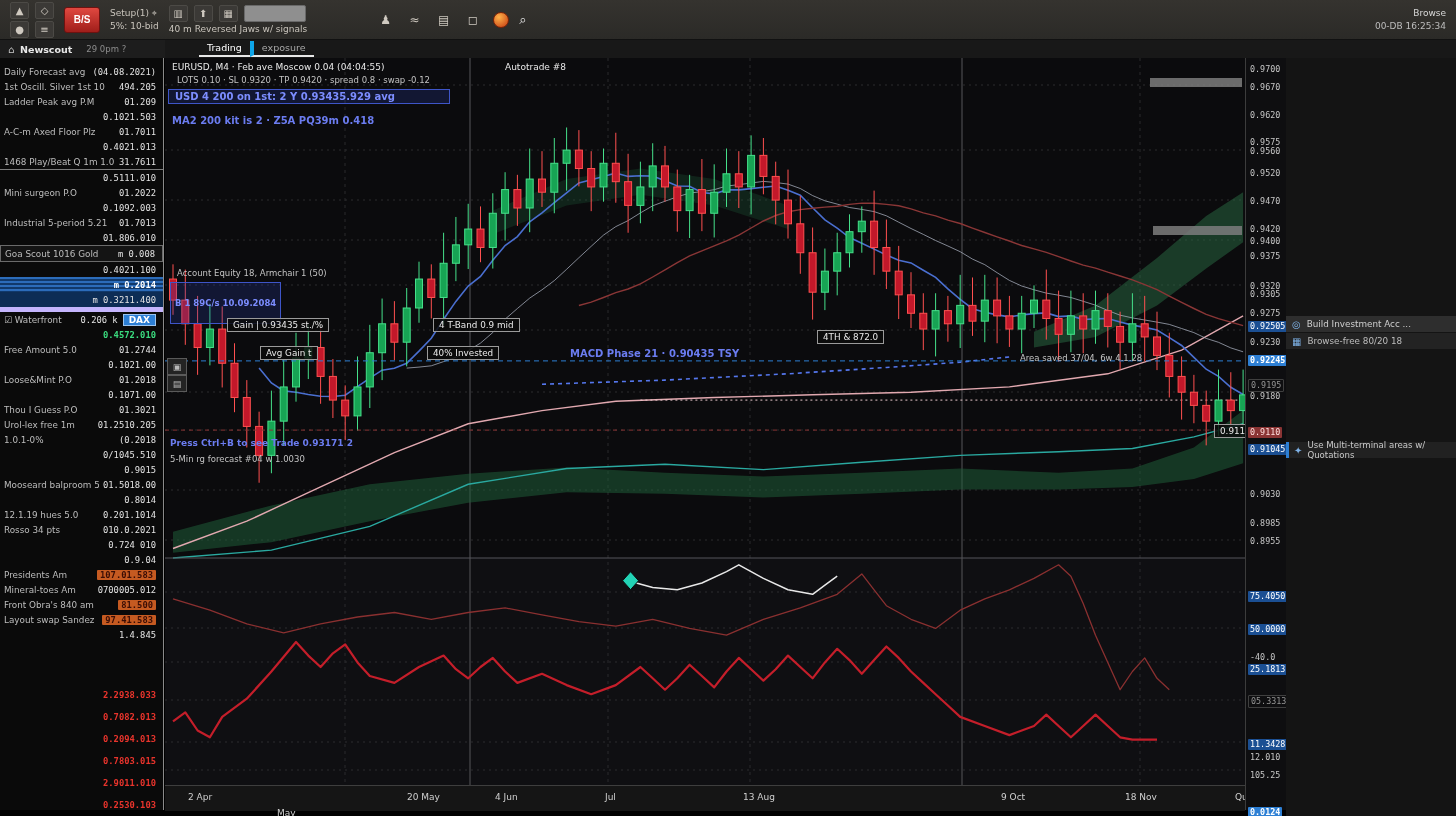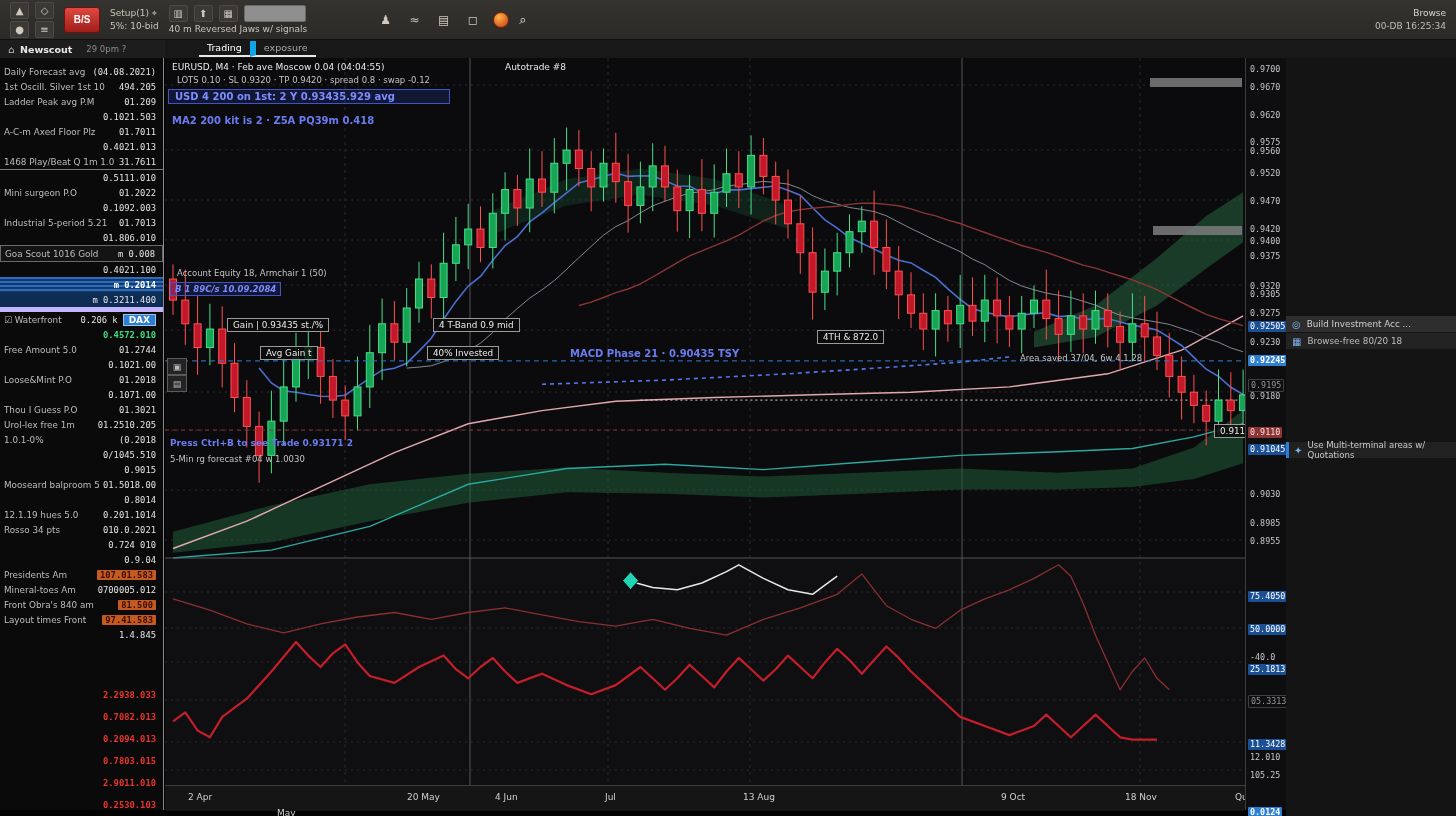--- a/index.html
+++ b/index.html
@@ -25,21 +25,21 @@
 
   
   .tb2{position:absolute;top:40px;left:0;right:0;height:18px;background:#181818;border-bottom:1px solid #030303;display:flex;align-items:center;font-size:9.5px;color:#c9c9c9;}
   .tb2-left{width:165px;box-sizing:border-box;display:flex;align-items:center;gap:6px;padding-left:8px;background:#1d1d1d;height:100%;}
   .tb2-left .pt{font-weight:bold;color:#e9e9e9;}
   .tb2-left .pm{color:#8d8d8d;font-size:8.5px;margin-left:8px;}
   .tb2-main{flex:1;display:flex;align-items:center;gap:24px;height:100%;padding-left:4px;white-space:nowrap;}
   .tb2-box{width:72px;height:12px;background:#4c4c4c;border:1px solid #606060;}
   .tb2-tabs{width:170px;box-sizing:border-box;display:flex;gap:0;align-items:center;height:100%;padding-left:34px;}
   .tab{padding:1px 8px 2px 8px;color:#fff;font-size:9.5px;border-bottom:2px solid #e8e8e8;cursor:pointer;}
-  .tab.sec{color:#a9a9a9;border-left:6px solid #0ea5e9;}
+  .tab.sec{color:#a9a9a9;border-left:4px solid #0ea5e9;}
 
   
   .sidebar{position:absolute;left:0;top:58px;width:164px;height:752px;background:#0a0a0a;border-right:1px solid #8a8a8a;box-sizing:border-box;padding-top:6px;overflow:hidden;}
   .srow{display:flex;align-items:center;height:15px;padding:0 7px 0 4px;font-size:8.8px;white-space:nowrap;overflow:hidden;}
   .srow .sl{color:#bdbdbd;margin-right:4px;overflow:hidden;}
   .srow .sv{margin-left:auto;color:#e4e4e4;font-family:"DejaVu Sans Mono",monospace;font-size:8.8px;}
   .srow.u{border-bottom:1px solid #7d7d7d;}
   .srow.box{border:1px solid #6a6a6a;background:#141414;}
   .srow.sel1{background:repeating-linear-gradient(180deg,#2c6cba 0 2px,#11396b 2px 4px);}
   .srow.sel1 .sv{color:#fff;font-weight:bold;}
@@ -53,21 +53,21 @@
 
   
   .chart-wrap{position:absolute;left:165px;top:58px;width:1080px;height:752px;background:#0b0b0d;}
   .time-axis{position:absolute;left:0;top:727px;width:1080px;height:25px;background:#151515;border-top:1px solid #3e3e3e;}
   .tlabel{position:absolute;top:6px;font-size:9px;color:#cfcfcf;white-space:nowrap;}
   .ann{position:absolute;white-space:nowrap;font-size:9px;}
   .ann.w{color:#e8e8e8;}
   .ann.w2{color:#c3c3c3;font-size:8.5px;}
   .ann.b{color:#6b7cf0;font-weight:bold;font-size:10px;}
   .bluebox{border:1px solid #3e55c8;background:rgba(38,58,168,.25);color:#7c8dff;font-weight:bold;padding:1px 6px;font-size:10px;}
-  .bluebox.sm{font-size:8.5px;padding:1px 4px;font-style:italic;}
+  .bluebox.sm{font-size:8.5px;padding:15px 4px;}
   .taglabel{border:1px solid #9a9a9a;background:rgba(12,12,12,.85);color:#e9e9e9;padding:1px 5px;font-size:8.8px;}
   .minibtn{position:absolute;width:18px;height:15px;background:#232323;border:1px solid #5a5a5a;color:#b9b9b9;font-size:9px;display:flex;align-items:center;justify-content:center;}
 
   
   .price-axis{position:absolute;left:1245px;top:58px;width:41px;height:752px;background:#0e0e10;border-left:1px solid #3c3c3c;box-sizing:border-box;}
   .plabel{position:absolute;left:2px;font-size:8.4px;line-height:11px;color:#c6c6c6;font-family:"DejaVu Sans Mono",monospace;padding:0 2px;border-radius:1px;white-space:nowrap;}
   .plabel.blue{background:#1b4f93;color:#fff;}
   .plabel.bblue{background:#2d7fd4;color:#fff;font-weight:bold;}
   .plabel.red{background:#8a3434;color:#ffdede;}
   .plabel.dim{color:#949494;border:1px solid #3f3f3f;}
@@ -270,21 +270,21 @@
           </div>
           <div class="srow">
             <span class="sl">Mineral-toes Am</span>
             <span class="sv">0700005.012</span>
           </div>
           <div class="srow">
             <span class="sl">Front Obra's 840 am</span>
             <span class="sv otag">81.500</span>
           </div>
           <div class="srow">
-            <span class="sl">Layout times Front</span>
+            <span class="sl">Layout swap Sandez</span>
             <span class="sv otag">97.41.583</span>
           </div>
           <div class="srow">
             <span class="sv">1.4.845</span>
           </div>
           <div class="spacer" style="height: 42px;"></div>
           <div class="srow lg">
             <span class="sv red">2.2938.033</span>
           </div>
           <div class="srow lg">

